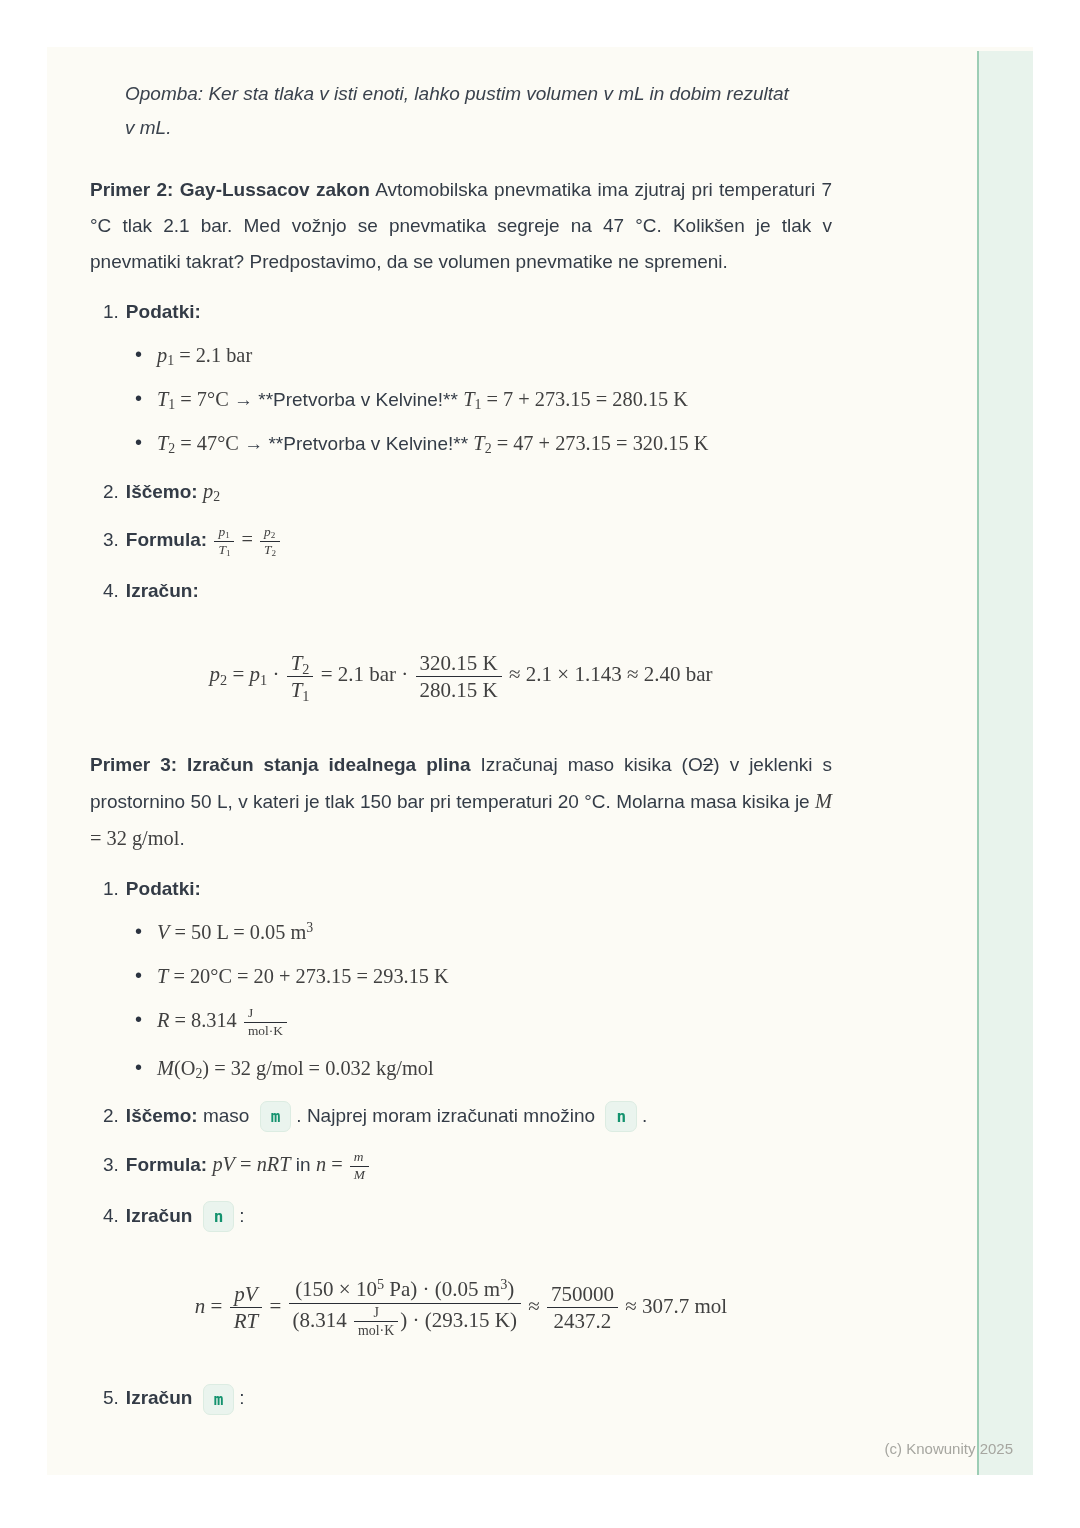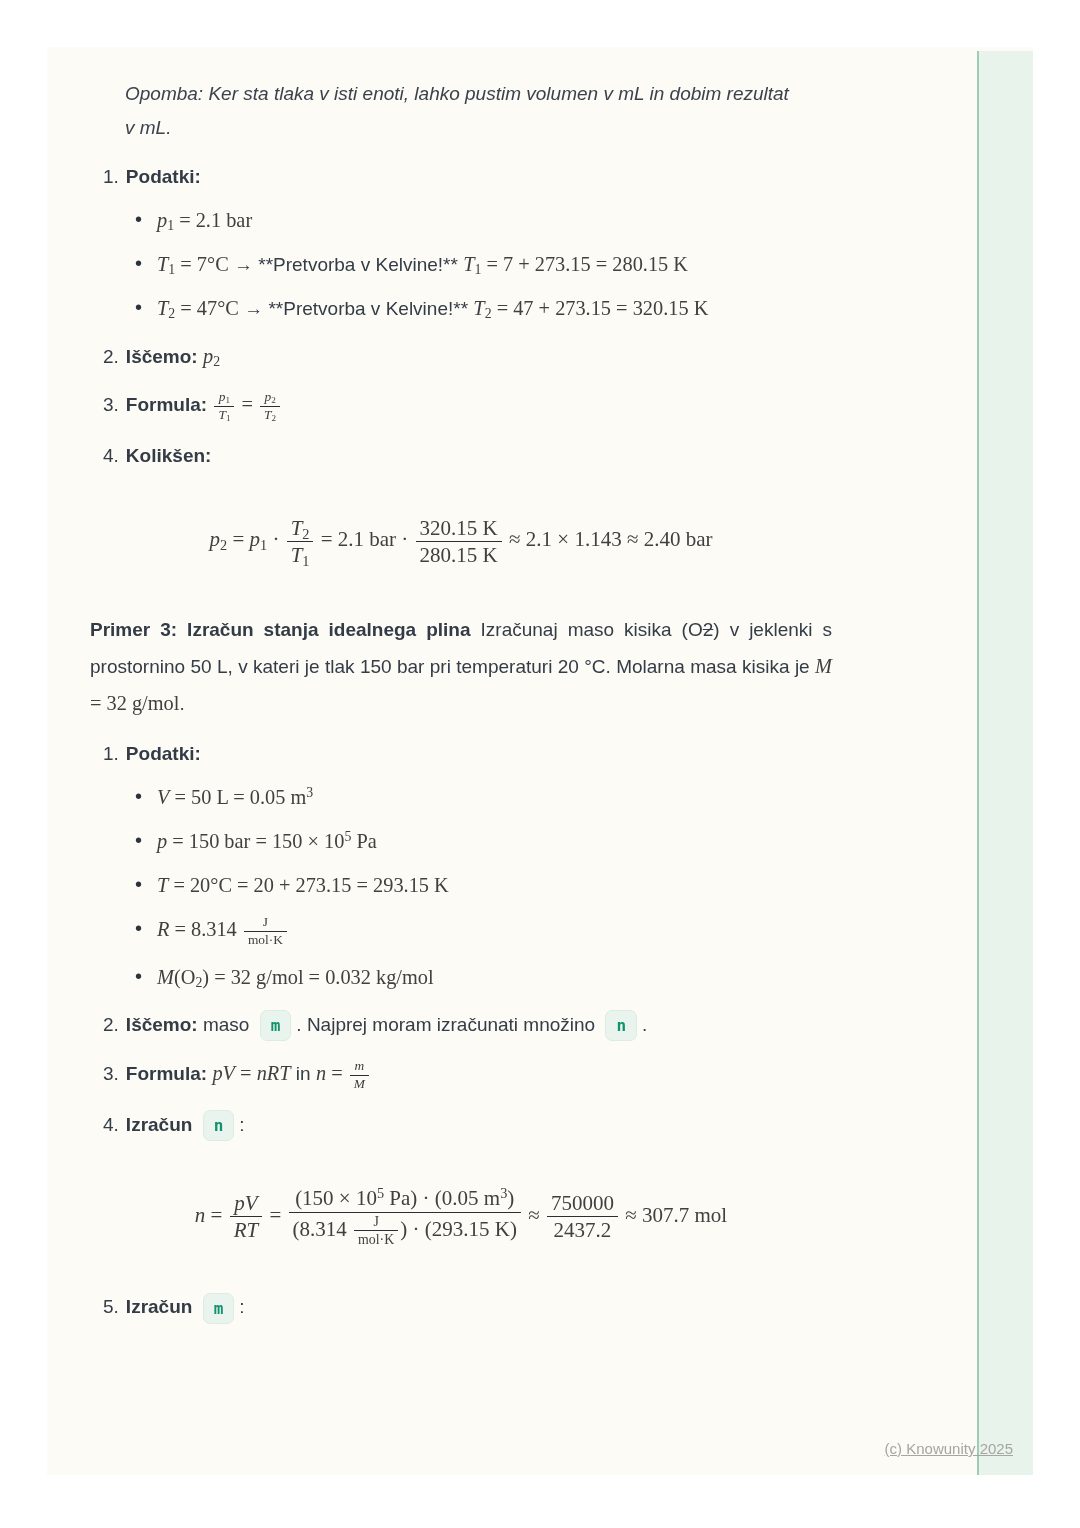--- a/index.html
+++ b/index.html
@@ -29,80 +29,80 @@
     font-size:20px; color:#2b3340; }
 
   .math { font-family:"Liberation Serif","DejaVu Serif",serif; color:#404040;
     font-size:1.07em; }
   .mvar { font-style:italic; }
   sub, sup { font-size:0.68em; line-height:0; }
   sub { vertical-align:-0.25em; }
   sup { vertical-align:0.5em; }
   s { text-decoration:line-through; }
 
-  .frac { display:inline-block; vertical-align:middle; text-align:center;
+  .frac { display:inline-block; vertical-align:middle; 
     line-height:1.25; margin:0 2px; }
   .frac .num { display:block; border-bottom:1.5px solid #2a2e35; padding:0 4px; }
   .frac .den { display:block; padding:0 4px; }
   .frac.small { font-size:0.66em; }
 
   .equation { margin:44px 0; text-align:center; line-height:1.2; }
   .equation .math { font-size:21px; }
 
   .chip { font-family:"DejaVu Sans Mono","Liberation Mono",monospace;
     font-weight:bold; color:#13926e; background:#eaf4ee;
     border:1px solid #dcece2; border-radius:7px; padding:7px 10px 6px;
     font-size:16px; line-height:1; display:inline-block; vertical-align:middle;
     margin:0 5px; }
 
   .footer { position:absolute; right:20px; bottom:18px; font-size:15px;
-    color:#a6a6a0; z-index:3;text-decoration:underline; }
+    color:#a6a6a0; z-index:3; }
 </style>
 </head>
 <body>
 
 <div class="paper">
   <div class="stripe"></div>
 
   <div class="content">
 
     <p class="note">Opomba: Ker sta tlaka v isti enoti, lahko pustim volumen v mL in dobim rezultat v mL.</p>
 
+    <p class="para"><strong>Primer 2: Gay-Lussacov zakon</strong> Avtomobilska pnevmatika ima zjutraj pri temperaturi 7 °C tlak 2.1 bar. Med vožnjo se pnevmatika segreje na 47 °C. Kolikšen je tlak v pnevmatiki takrat? Predpostavimo, da se volumen pnevmatike ne spremeni.</p>
 
     <div>
       <div class="oli">
         <span class="onum">1.</span><span class="olabel">Podatki:</span>
       </div>
       <ul class="blist">
         <li><span class="math"><span class="mvar">p</span><sub>1</sub> = 2.1 bar</span></li>
         <li><span class="math"><span class="mvar">T</span><sub>1</sub> = 7°C</span> → **Pretvorba v Kelvine!** <span class="math"><span class="mvar">T</span><sub>1</sub> = 7 + 273.15 = 280.15 K</span></li>
         <li><span class="math"><span class="mvar">T</span><sub>2</sub> = 47°C</span> → **Pretvorba v Kelvine!** <span class="math"><span class="mvar">T</span><sub>2</sub> = 47 + 273.15 = 320.15 K</span></li>
       </ul>
       <div class="oli">
         <span class="onum">2.</span><span class="olabel">Iščemo:</span><span> <span class="math"><span class="mvar">p</span><sub>2</sub></span></span>
       </div>
       <div class="oli">
         <span class="onum">3.</span><span class="olabel">Formula:</span><span> <span class="math"><span class="frac small"><span class="num"><span class="mvar">p</span><sub>1</sub></span><span class="den"><span class="mvar">T</span><sub>1</sub></span></span> = <span class="frac small"><span class="num"><span class="mvar">p</span><sub>2</sub></span><span class="den"><span class="mvar">T</span><sub>2</sub></span></span></span></span>
       </div>
       <div class="oli">
-        <span class="onum">4.</span><span class="olabel">Kolikšen:</span>
+        <span class="onum">4.</span><span class="olabel">Izračun:</span>
       </div>
     </div>
 
     <div class="equation"><span class="math"><span class="mvar">p</span><sub>2</sub> = <span class="mvar">p</span><sub>1</sub> · <span class="frac"><span class="num"><span class="mvar">T</span><sub>2</sub></span><span class="den"><span class="mvar">T</span><sub>1</sub></span></span> = 2.1 bar · <span class="frac"><span class="num">320.15 K</span><span class="den">280.15 K</span></span> ≈ 2.1 × 1.143 ≈ 2.40 bar</span></div>
 
     <p class="para"><strong>Primer 3: Izračun stanja idealnega plina</strong> Izračunaj maso kisika (O<s>2</s>) v jeklenki s prostornino 50 L, v kateri je tlak 150 bar pri temperaturi 20 °C. Molarna masa kisika je <span class="math"><span class="mvar">M</span> = 32 g/mol</span>.</p>
 
     <div>
       <div class="oli">
         <span class="onum">1.</span><span class="olabel">Podatki:</span>
       </div>
       <ul class="blist">
         <li><span class="math"><span class="mvar">V</span> = 50 L = 0.05 m<sup>3</sup></span></li>
-        <li><span class="math"><span class="mvar">p</span> = 150 bar = 150 × 10<sup>5</sup> Pa</span></li>
         <li><span class="math"><span class="mvar">T</span> = 20°C = 20 + 273.15 = 293.15 K</span></li>
         <li><span class="math"><span class="mvar">R</span> = 8.314 <span class="frac small"><span class="num">J</span><span class="den">mol·K</span></span></span></li>
         <li><span class="math"><span class="mvar">M</span>(O<sub>2</sub>) = 32 g/mol = 0.032 kg/mol</span></li>
       </ul>
       <div class="oli">
         <span class="onum">2.</span><span class="olabel">Iščemo:</span><span> maso <code class="chip">m</code>. Najprej moram izračunati množino <code class="chip">n</code>.</span>
       </div>
       <div class="oli">
         <span class="onum">3.</span><span class="olabel">Formula:</span><span> <span class="math"><span class="mvar">p</span><span class="mvar">V</span> = <span class="mvar">n</span><span class="mvar">R</span><span class="mvar">T</span></span> in <span class="math"><span class="mvar">n</span> = <span class="frac small"><span class="num"><span class="mvar">m</span></span><span class="den"><span class="mvar">M</span></span></span></span></span>
       </div>

